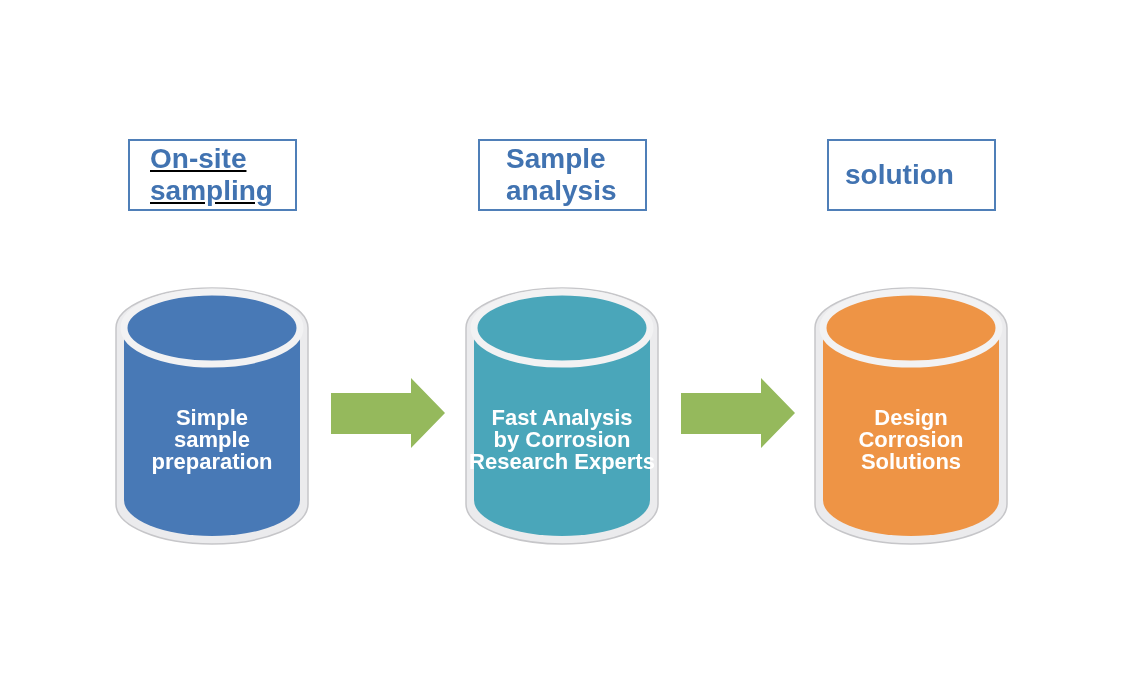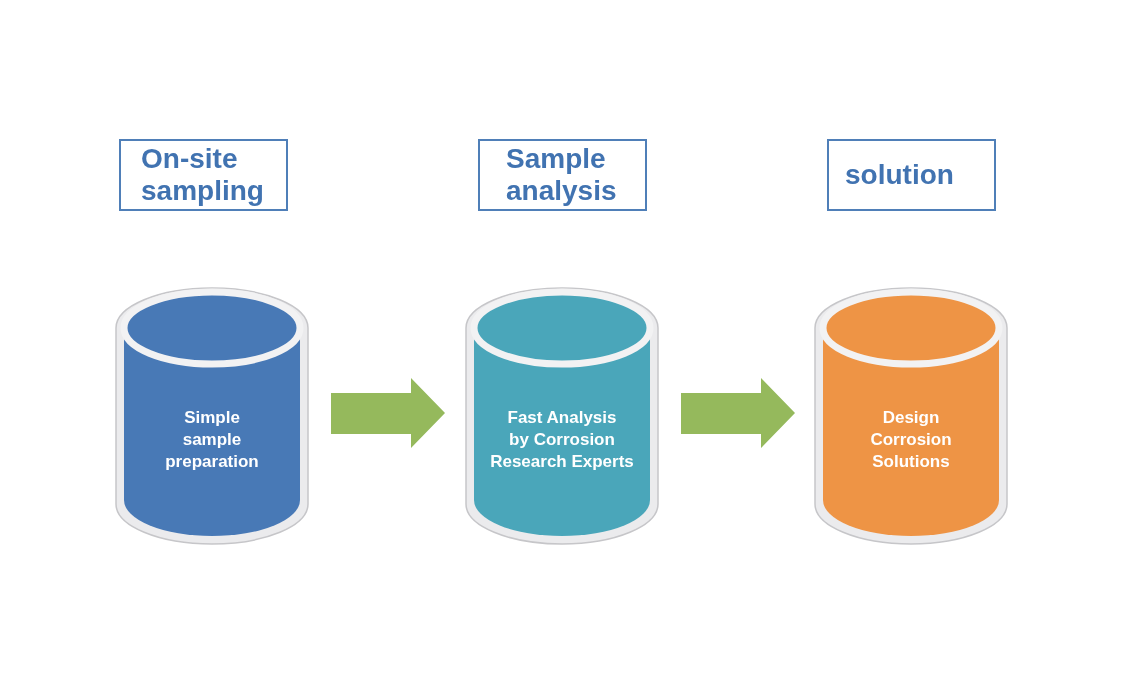--- a/index.html
+++ b/index.html
@@ -18,21 +18,21 @@
     top: 139px;
     width: 169px;
     height: 72px;
     box-sizing: border-box;
     border: 2px solid #4f7fb8;
     background: #ffffff;
     display: flex;
     flex-direction: column;
     justify-content: center;
   }
-  .hdr-box.s1 { left: 119px; }
+  .hdr-box.s1 { left: 128px; text-decoration: underline; }
   .hdr-box.s2 { left: 478px; }
   .hdr-box.s3 { left: 827px; }
   .hdr-label {
     color: #4173b1;
     font-size: 28px;
     font-weight: bold;
     line-height: 32px;
     white-space: pre-line;
     padding-left: 20px;
   }
@@ -59,21 +59,21 @@
     stroke: #f2f2f3;
     stroke-width: 7;
   }
   .cyl-label {
     position: absolute;
     top: 122px;
     left: 0;
     width: 100%;
     text-align: center;
     color: #ffffff;
-    font-size: 17px;
+    font-size: 22px;
     font-weight: bold;
     line-height: 22px;
     white-space: pre-line;
   }
 
   
   .arrow { position: absolute; top: 378px; }
   .arrow.a1 { left: 331px; }
   .arrow.a2 { left: 681px; }
 </style>

